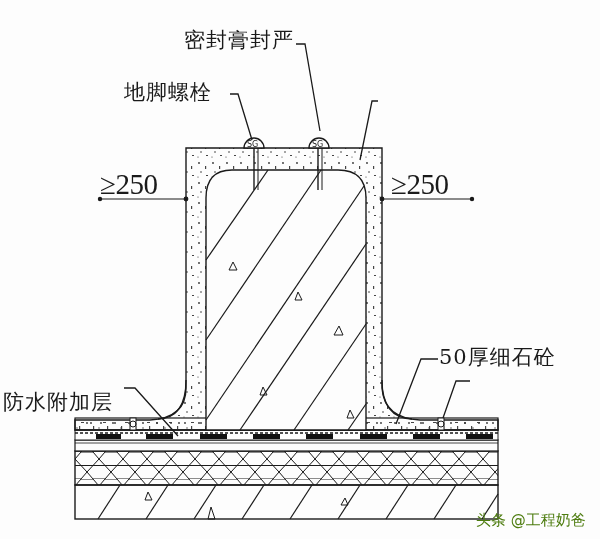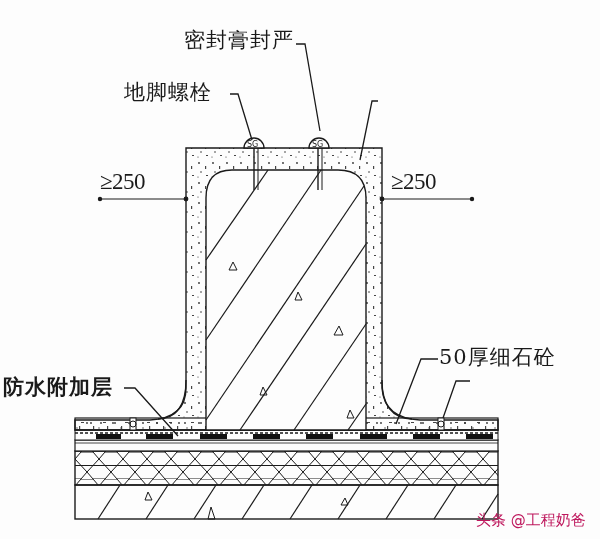--- a/index.html
+++ b/index.html
@@ -1,21 +1,21 @@
 <!DOCTYPE html>
 <html><head>
 <meta charset="utf-8">
 <style>
   html, body { margin: 0; padding: 0; background: #ffffff; }
   #canvas { position: relative; width: 600px; height: 539px; overflow: hidden; background: #fdfdfd; }
   svg { position: absolute; left: 0; top: 0; }
   .lbl { position: absolute; font-family: "DejaVu Serif", "Liberation Serif", serif; color: #1a1a1a; white-space: nowrap; line-height: 1; }
   .cn { font-size: 21px; letter-spacing: 1px; }
-  .dim { font-family: "Liberation Serif", "DejaVu Serif", serif; font-size: 23px; letter-spacing: -0.5px; }
-  .wm { position: absolute; font-family: "DejaVu Sans", "Liberation Sans", sans-serif; font-size: 15px; color: #be185d; white-space: nowrap; }
+  .dim { font-family: "Liberation Serif", "DejaVu Serif", serif; font-size: 29px; letter-spacing: -0.5px; }
+  .wm { position: absolute; font-family: "DejaVu Sans", "Liberation Sans", sans-serif; font-size: 15px; color: #4d7c0f; white-space: nowrap; }
 </style>
 </head>
 <body>
 
 <div id="canvas">
   <svg width="600" height="539" viewBox="0 0 600 539">
     <defs>
       <pattern id="hatch" width="48" height="48" patternUnits="userSpaceOnUse" patternTransform="rotate(0)">
         <line x1="0" y1="48" x2="48" y2="0" stroke="#1a1a1a" stroke-width="1.2"></line>
       </pattern>
@@ -153,17 +153,17 @@
       <polyline points="124,388 135,388 178,436"></polyline>
       <polyline points="438,359 421,359 396,424"></polyline>
       <polyline points="470,381 456,381 443,418"></polyline>
     </g>
   </svg>
 
   <div class="lbl cn" style="left:184px; top:30px;text-align:right;">密封膏封严</div>
   <div class="lbl cn" style="left:124px; top:82px;">地脚螺栓</div>
   <div class="lbl dim" style="left:100px; top:170px;">≥250</div>
   <div class="lbl dim" style="left:391px; top:170px;">≥250</div>
-  <div class="lbl cn" style="left:3px; top:376px;font-weight:bold;">防水附加层</div>
+  <div class="lbl cn" style="left:3px; top:392px;">防水附加层</div>
   <div class="lbl cn" style="left:439px; top:347px;">50厚细石砼</div>
 
   <div class="wm" style="left:476px; top:511px;">头条 @工程奶爸</div>
 </div>
 
 </body></html>

